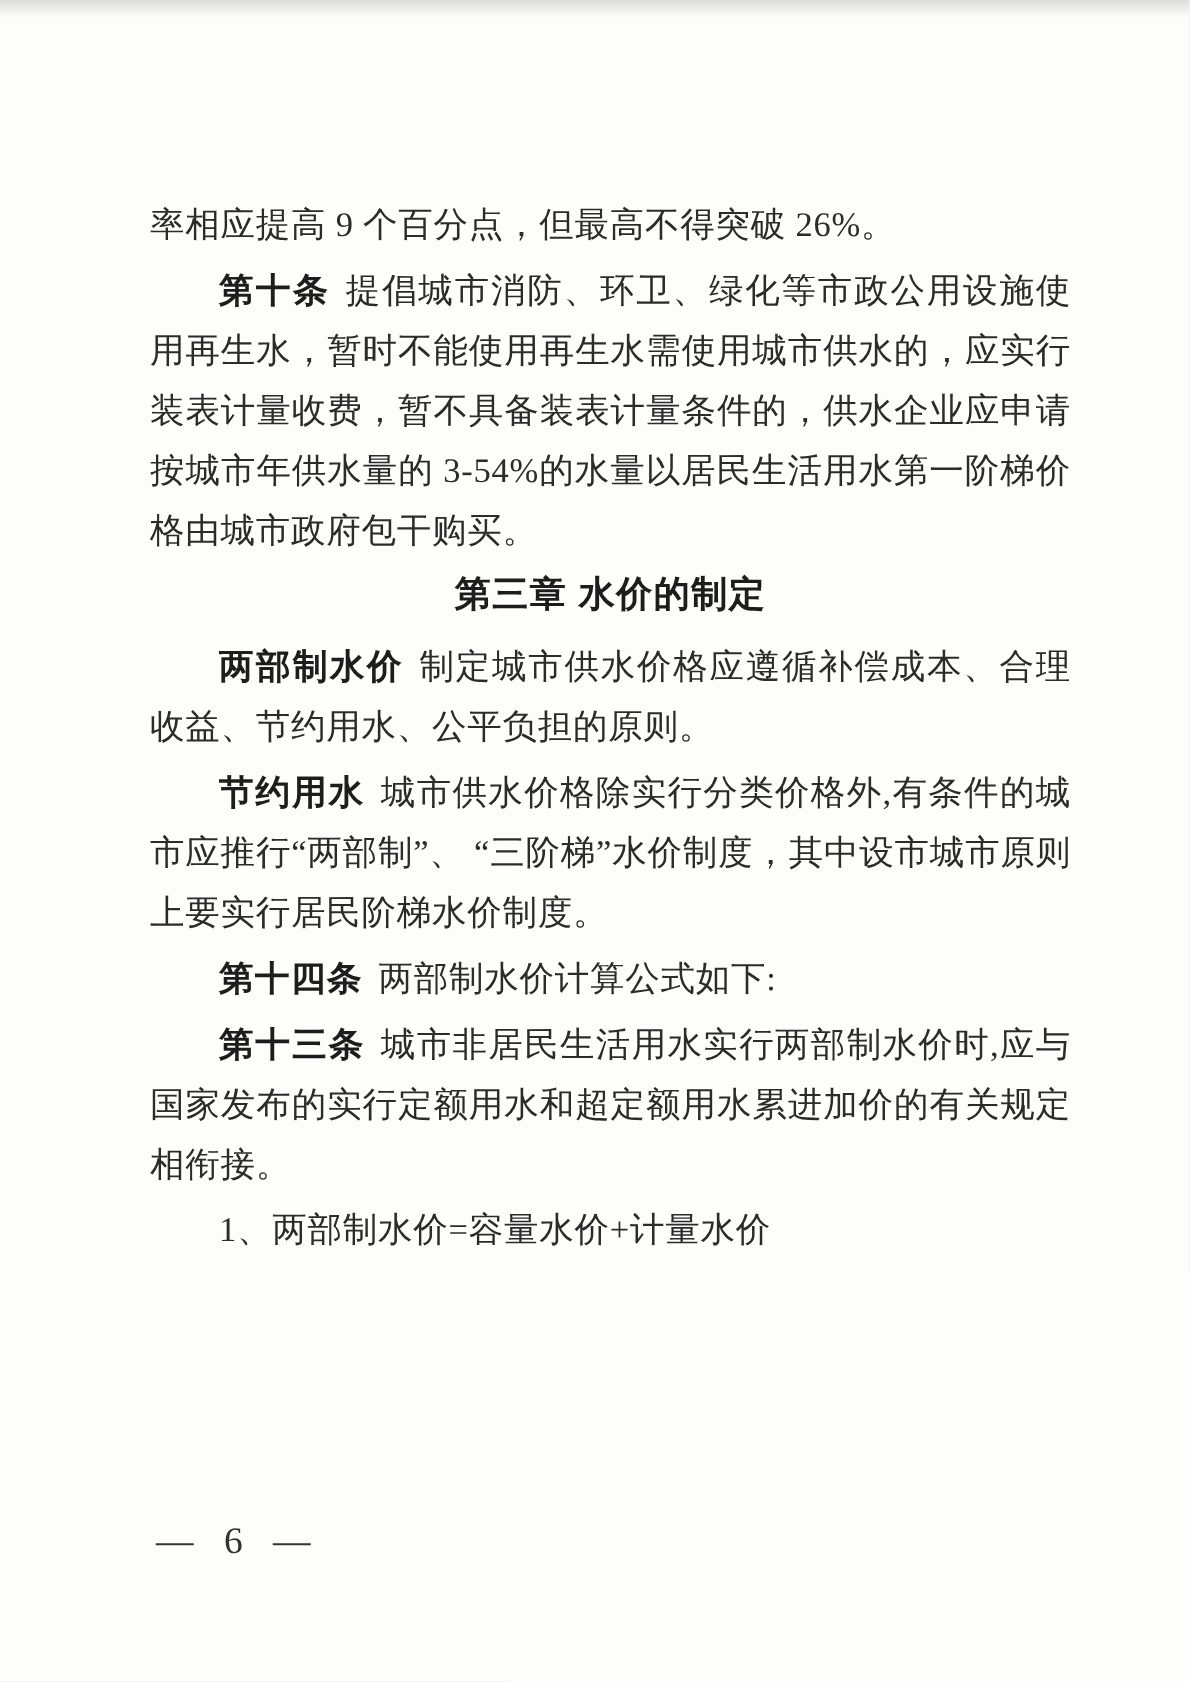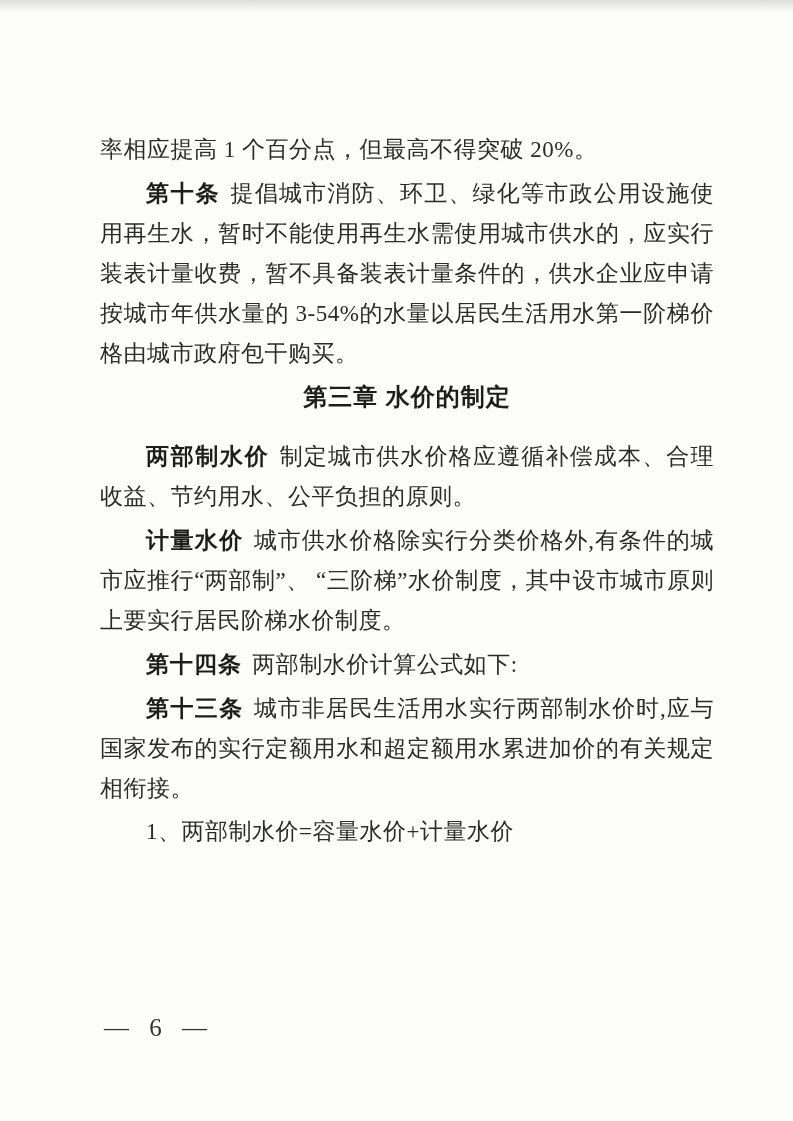--- a/index.html
+++ b/index.html
@@ -47,21 +47,21 @@
     font-weight: 700;
     color: #1d1d1d;
     margin-right: 0.45em;
     letter-spacing: 1px;
     margin-top: 10px;
   }
   .article-label:empty {
     display: none;
   }
   h2.chapter-heading {
-    margin: 2px 0 19px 0;
+    margin: 2px 0 7px 0;
     font-family: "Liberation Sans", "DejaVu Sans", sans-serif;
     font-weight: 700;
     font-size: 24px;
     line-height: 40px;
     letter-spacing: 1px;
     color: #1d1d1d;
     text-align: center;
   }
   .page-footer {
     position: absolute;
@@ -76,36 +76,36 @@
 </style>
 </head>
 <body>
 
 <div class="page">
   <div class="scan-edge-top"></div>
 
   <div class="text-column">
 
     <p class="para">
-      <span>率相应提高 1 个百分点，但最高不得突破 20%。</span>
+      <span>率相应提高 9 个百分点，但最高不得突破 26%。</span>
     </p>
 
     <p class="para indent">
       <span class="article-label">第十条</span><span>提倡城市消防、环卫、绿化等市政公用设施使用再生水，暂时不能使用再生水需使用城市供水的，应实行装表计量收费，暂不具备装表计量条件的，供水企业应申请按城市年供水量的 3-54%的水量以居民生活用水第一阶梯价格由城市政府包干购买。</span>
     </p>
 
 
     <h2 class="chapter-heading">第三章 水价的制定</h2>
 
     <p class="para indent">
       <span class="article-label">两部制水价</span><span>制定城市供水价格应遵循补偿成本、合理收益、节约用水、公平负担的原则。</span>
     </p>
 
     <p class="para indent">
-      <span class="article-label">计量水价</span><span>城市供水价格除实行分类价格外,有条件的城市应推行“两部制”、 “三阶梯”水价制度，其中设市城市原则上要实行居民阶梯水价制度。</span>
+      <span class="article-label">节约用水</span><span>城市供水价格除实行分类价格外,有条件的城市应推行“两部制”、 “三阶梯”水价制度，其中设市城市原则上要实行居民阶梯水价制度。</span>
     </p>
 
 
     <p class="para indent">
       <span class="article-label">第十四条</span><span>两部制水价计算公式如下:</span>
     </p>
 
     <p class="para indent">
       <span class="article-label">第十三条</span><span>城市非居民生活用水实行两部制水价时,应与国家发布的实行定额用水和超定额用水累进加价的有关规定相衔接。</span>
     </p>

